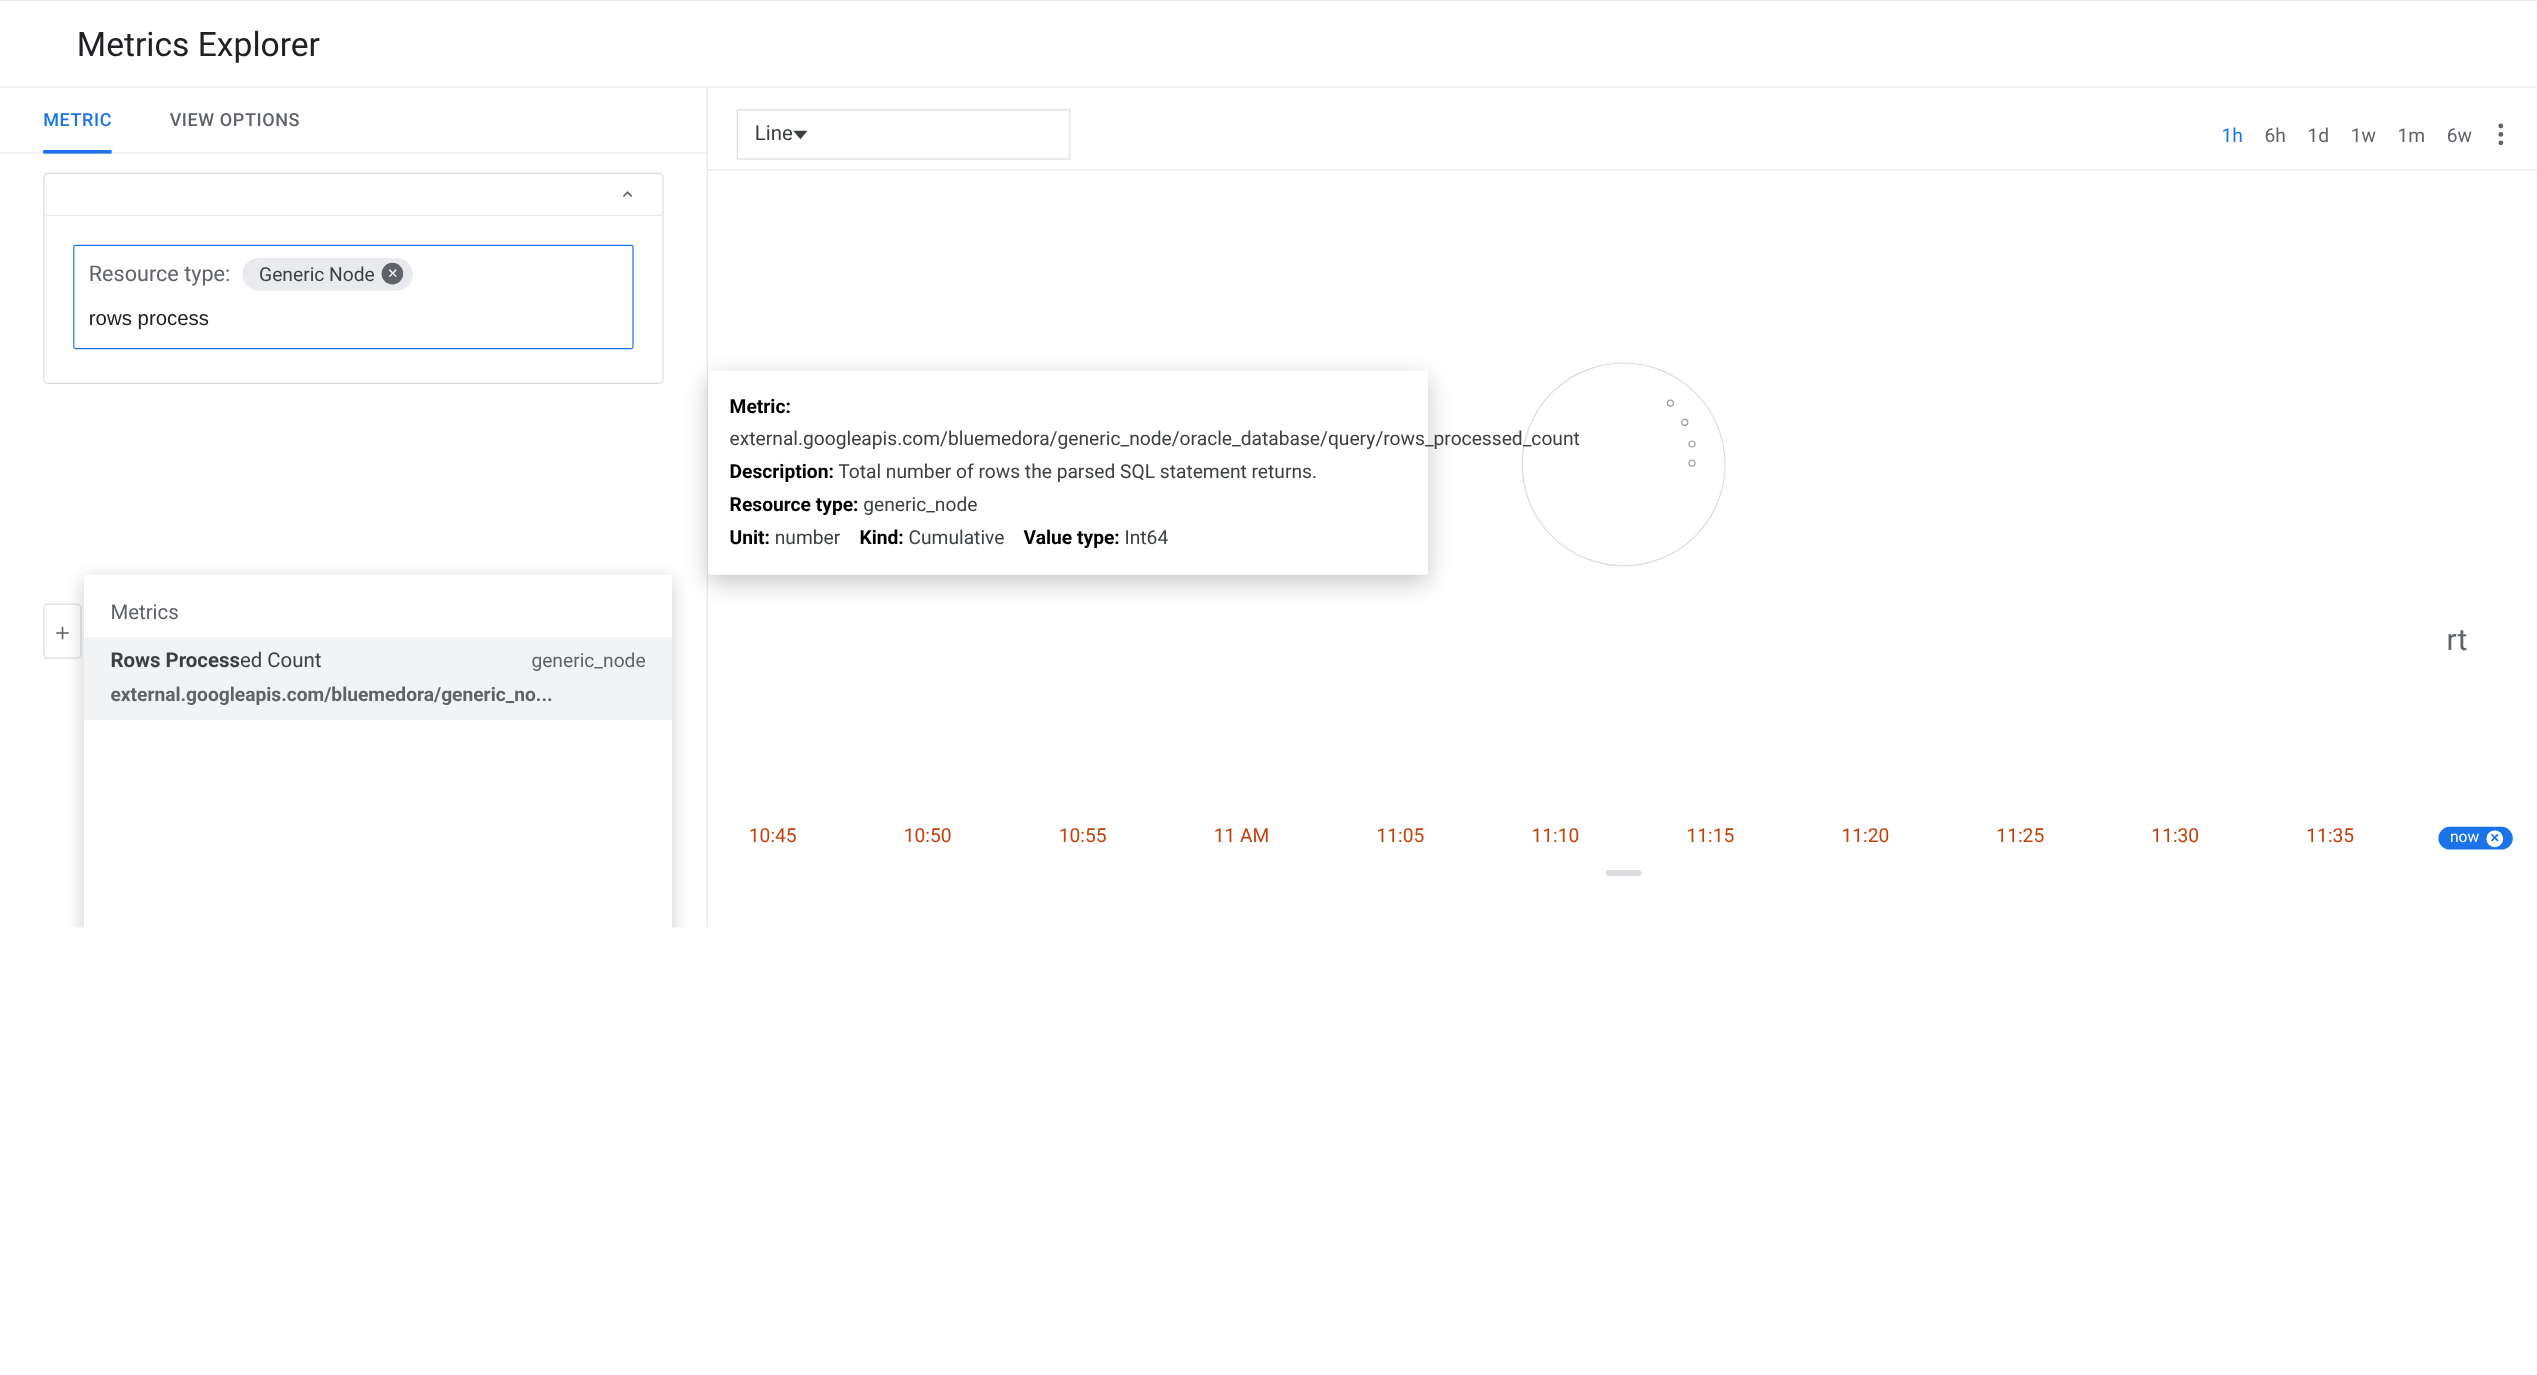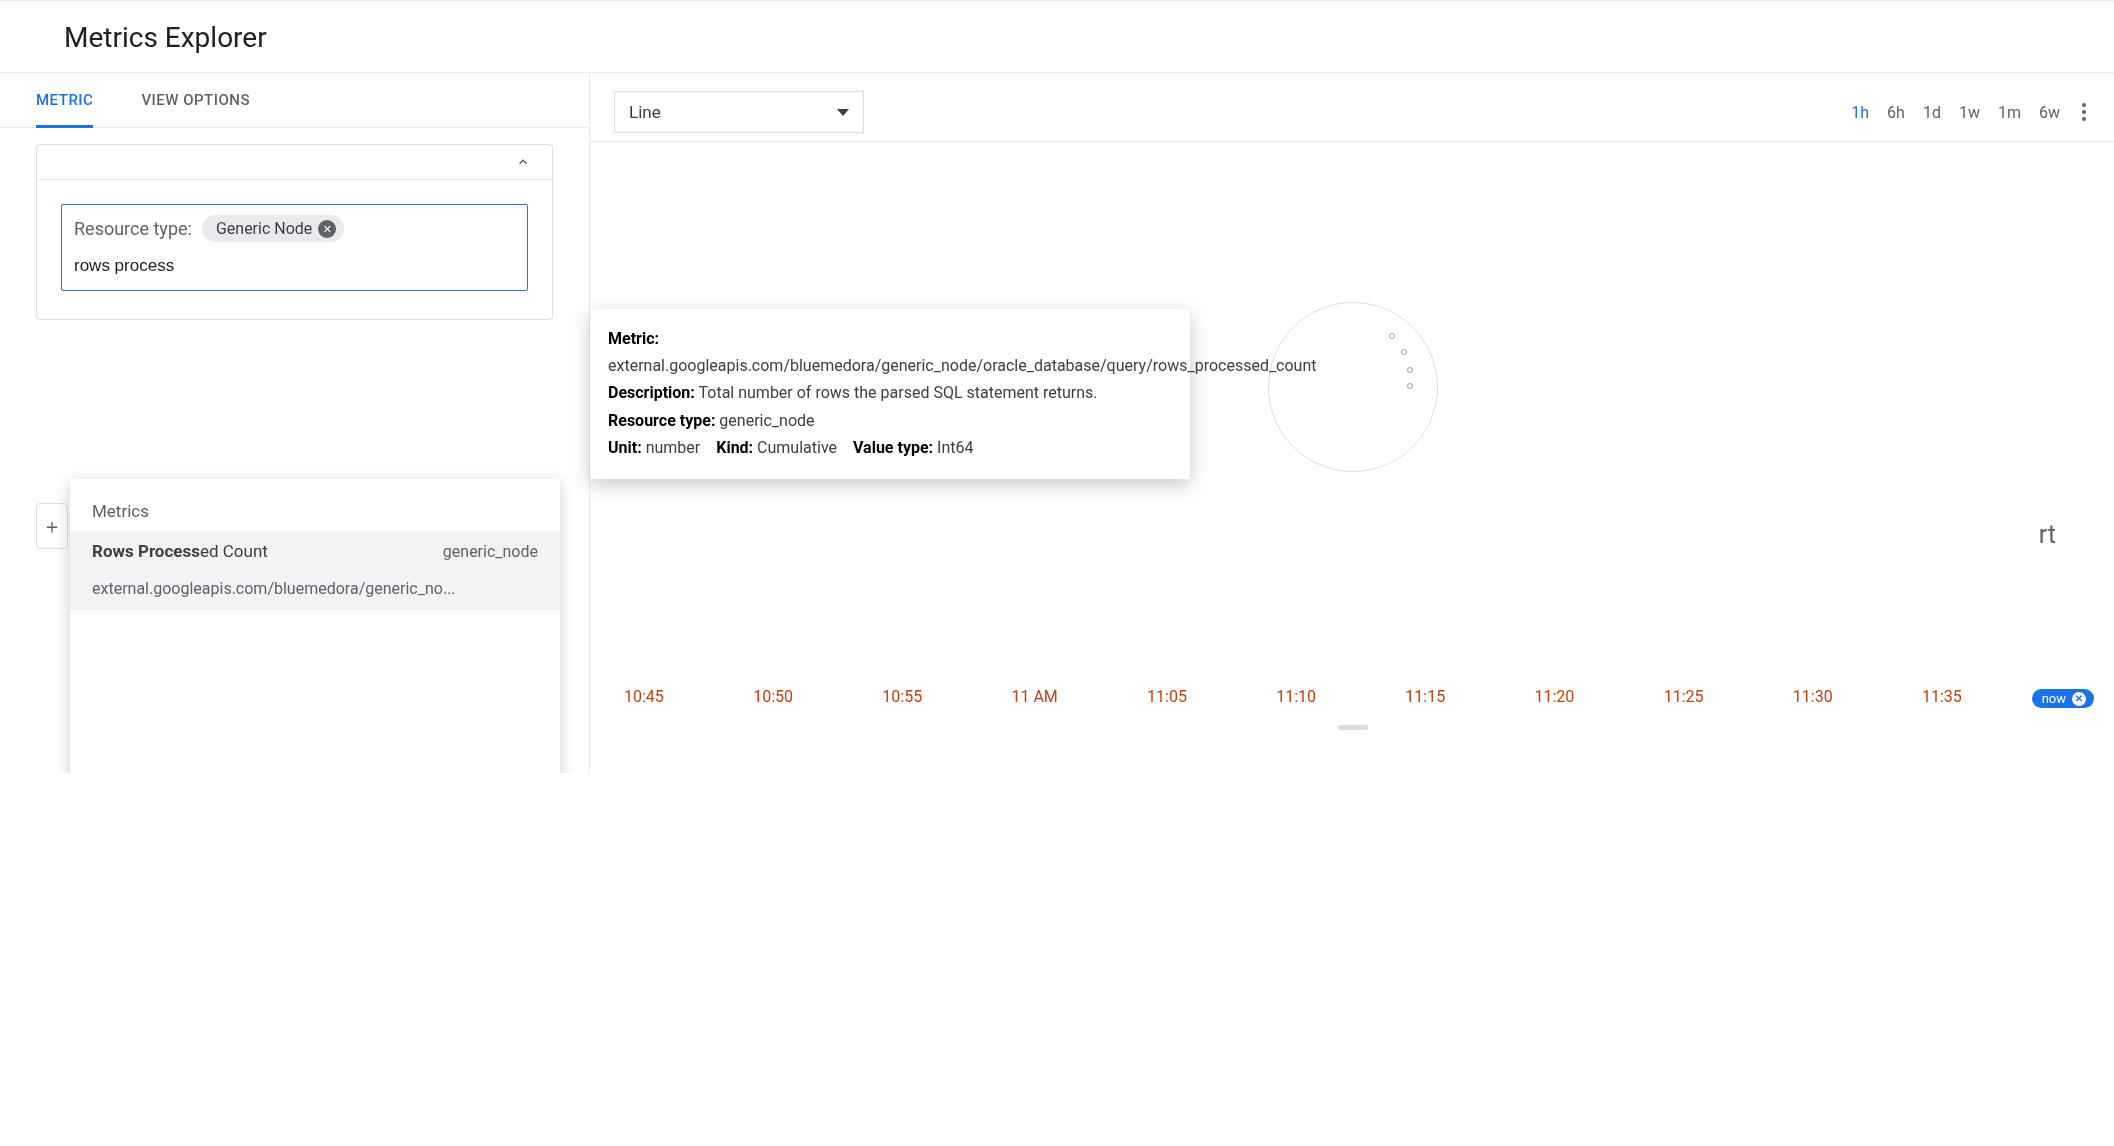--- a/index.html
+++ b/index.html
@@ -97,21 +97,21 @@
   }
   .chip-row {
     display: flex; align-items: center; gap: 10px;
     margin-bottom: 12px;
   }
   .chip-label {
     color: #5f6368;
     font-size: 18px;
   }
   .chip {
-    display: inline-flex; align-items: flex-end; gap: 6px;
+    display: inline-flex; align-items: flex-start; gap: 6px;
     background: #e8eaed;
     border-radius: 16px;
     padding: 4px 8px 4px 14px;
     font-size: 16px;
     color: #3c4043;
   }
   .chip-x {
     width: 18px; height: 18px; border-radius: 50%;
     background: #5f6368; color: #fff;
     display: inline-flex; align-items: center; justify-content: center;
@@ -166,36 +166,37 @@
   .di-row1 {
     display: flex; justify-content: space-between; align-items: baseline;
     font-size: 17px;
   }
   .di-title { color: #3c4043; }
   .di-title .match { font-weight: 700; }
   .di-res { color: #5f6368; font-size: 16px; }
   .di-sub {
     color: #5f6368; font-size: 16px;
     white-space: nowrap; overflow: hidden; text-overflow: ellipsis;
-    margin-top: 18px;
+    margin-top: 8px;
+    font-weight: bold;
   }
   .right-col {
     flex: 1;
     padding: 14px 18px 20px 20px;
     position: relative;
   }
   .chart-toolbar {
     display: flex; align-items: center; justify-content: space-between;
     padding: 4px 6px 8px 4px;
   }
   .select-box {
-    width: 250px;
+    width: 278px;
     border: 1px solid #dadce0;
     padding: 10px 14px;
-    display: flex; align-items: center; justify-content: space-between;
+    display: flex; align-items: center; 
     font-size: 17px;
     color: #3c4043;
     cursor: pointer;
     background: #fff;
   }
   .caret-down {
     width: 0; height: 0;
     border-left: 6px solid transparent;
     border-right: 6px solid transparent;
     border-top: 7px solid #3c4043;

